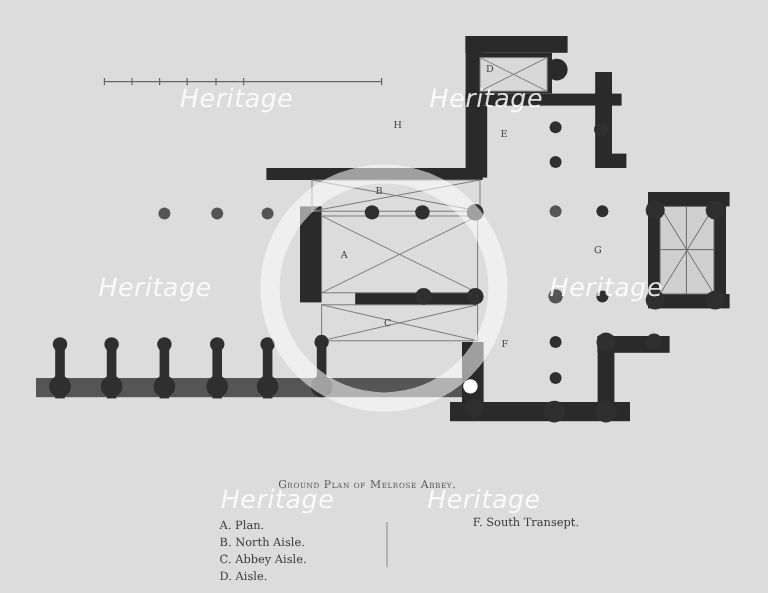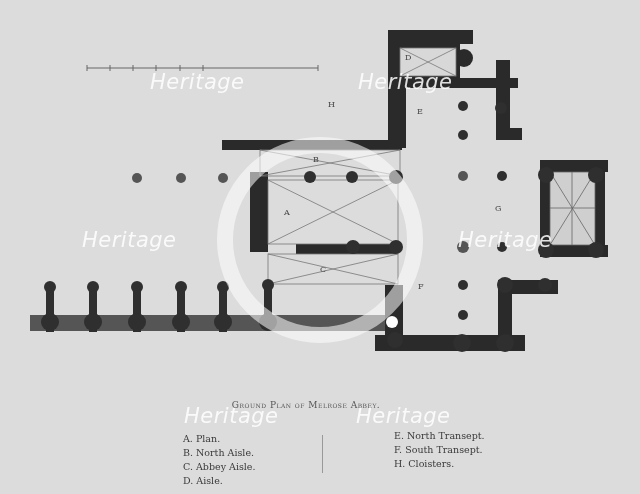--- a/index.html
+++ b/index.html
@@ -149,16 +149,14 @@
 <div class="caption">Ground Plan of Melrose Abbey.</div>
 
 <div class="legend-col" style="left:183px;top:432px;">
   <div><span>A.</span> <span>Plan.</span></div>
   <div><span>B.</span> <span>North Aisle.</span></div>
   <div><span>C.</span> <span>Abbey Aisle.</span></div>
   <div><span>D.</span> <span>Aisle.</span></div>
 </div>
 <div style="position:absolute;left:322px;top:435px;width:1px;height:38px;background:#999;"></div>
 <div class="legend-col" style="left:394px;top:429px;">
-  <div><span>E.</span> <span>North Transept.</span></div>
   <div><span>F.</span> <span>South Transept.</span></div>
-  <div><span>H.</span> <span>Cloisters.</span></div>
 </div>
 
 </body></html>

